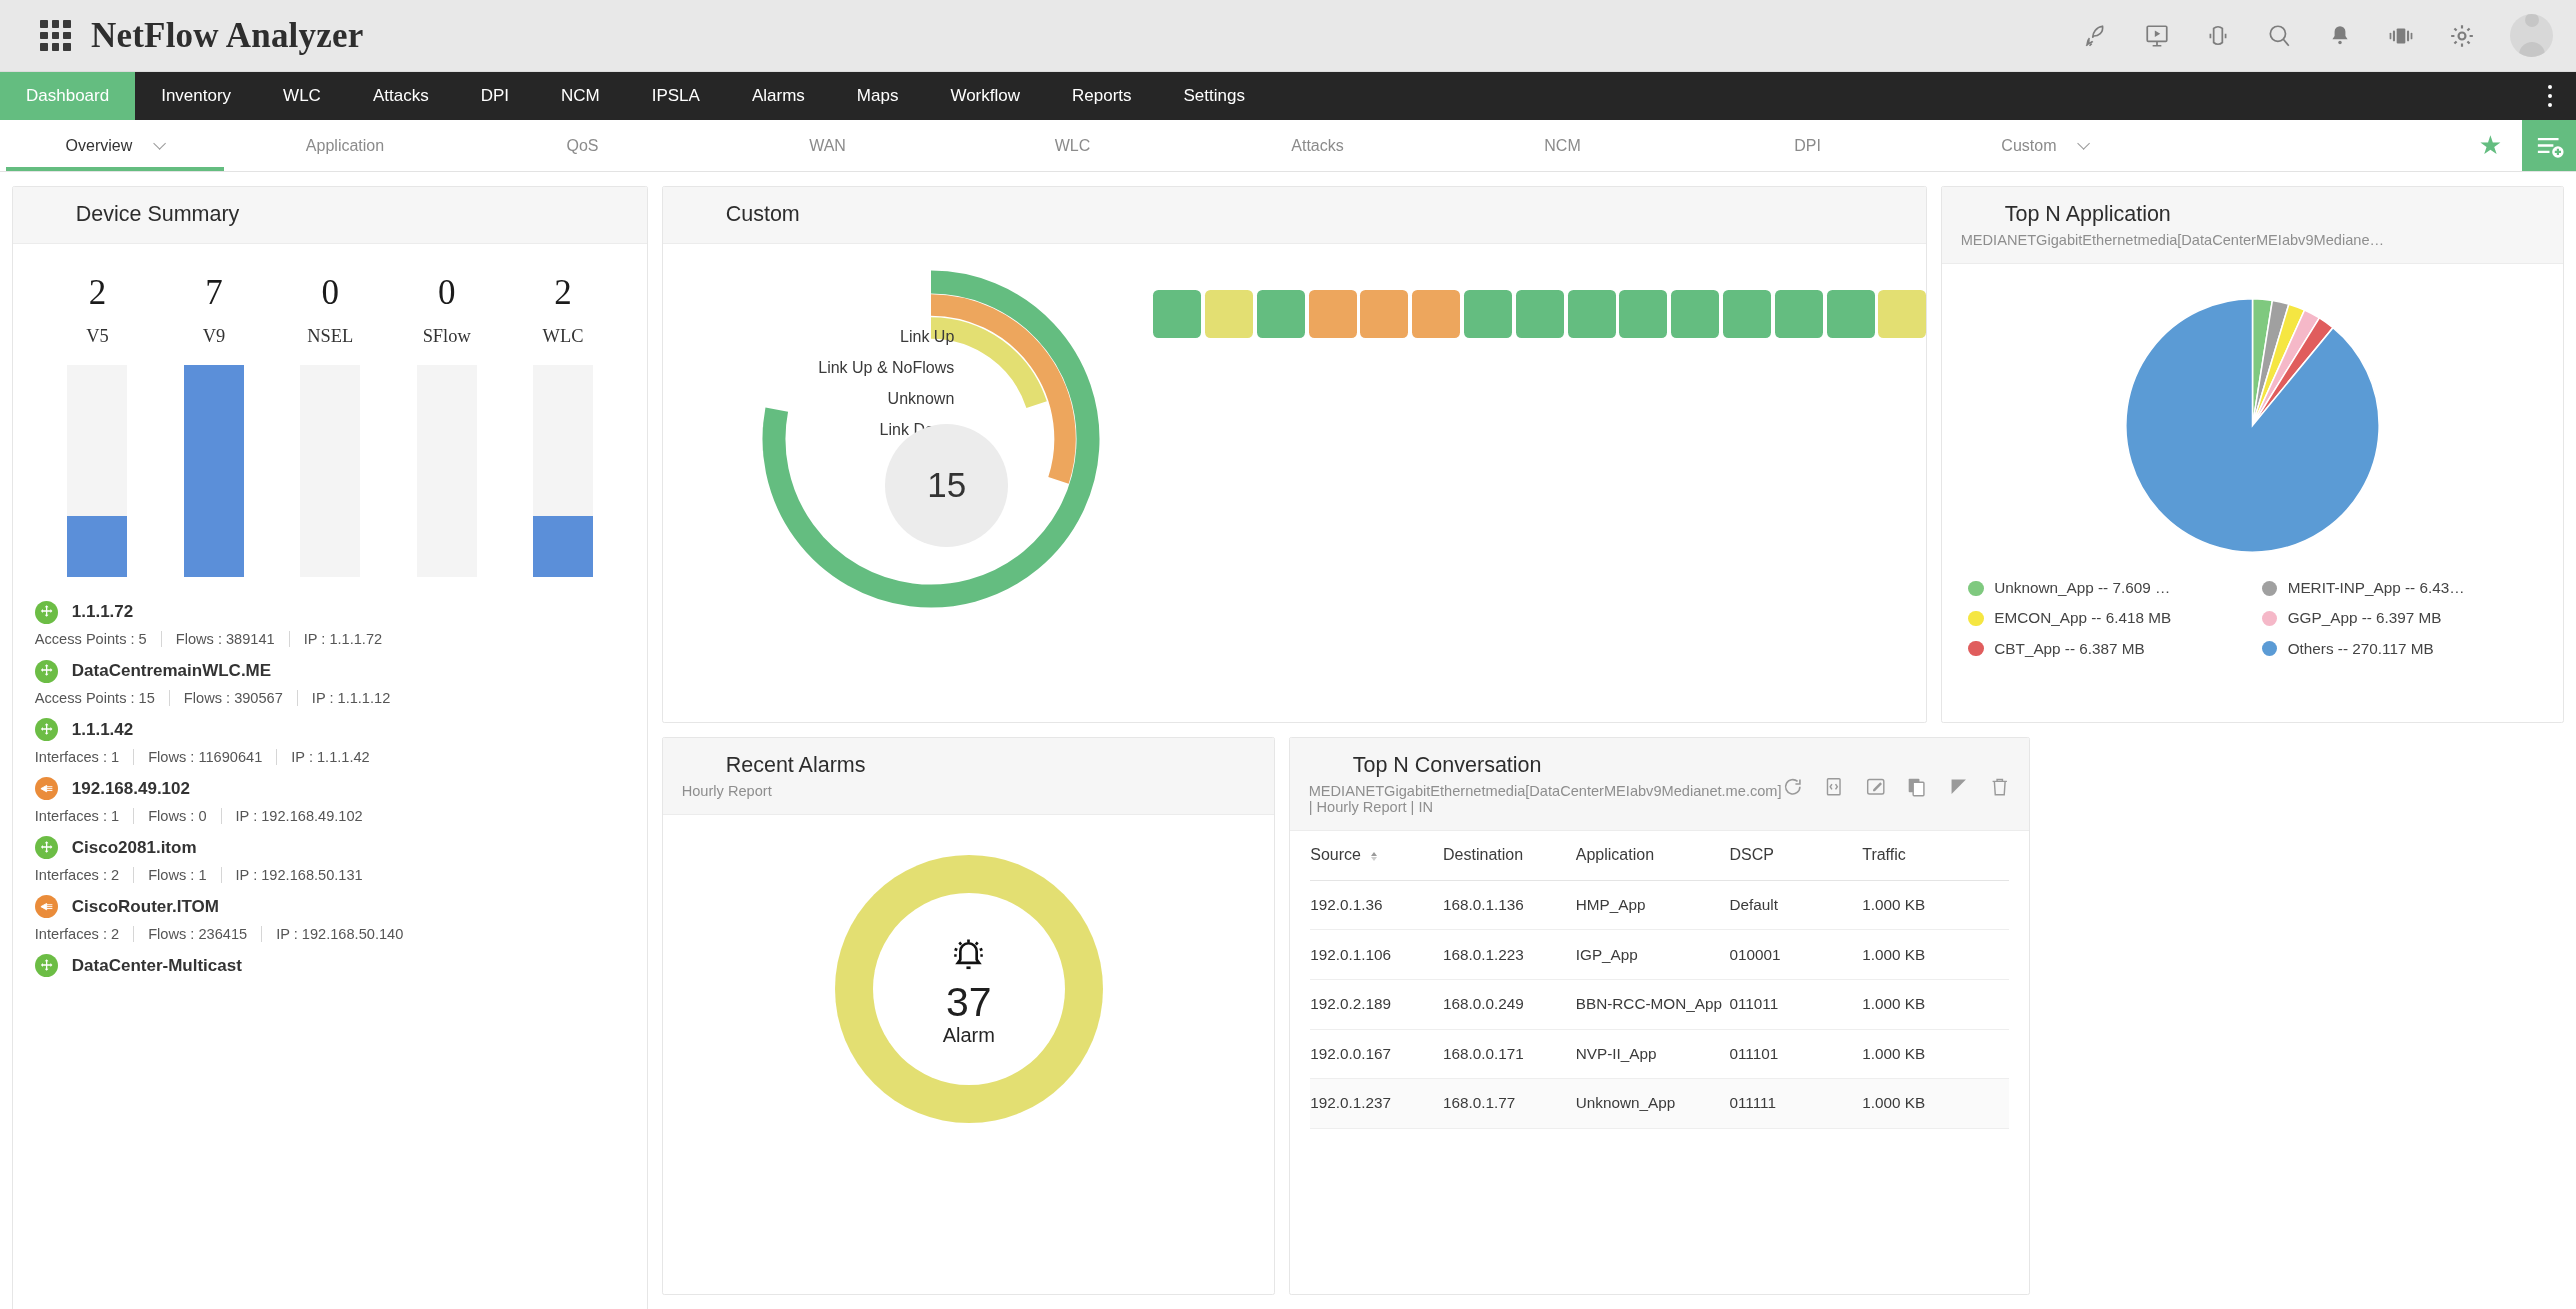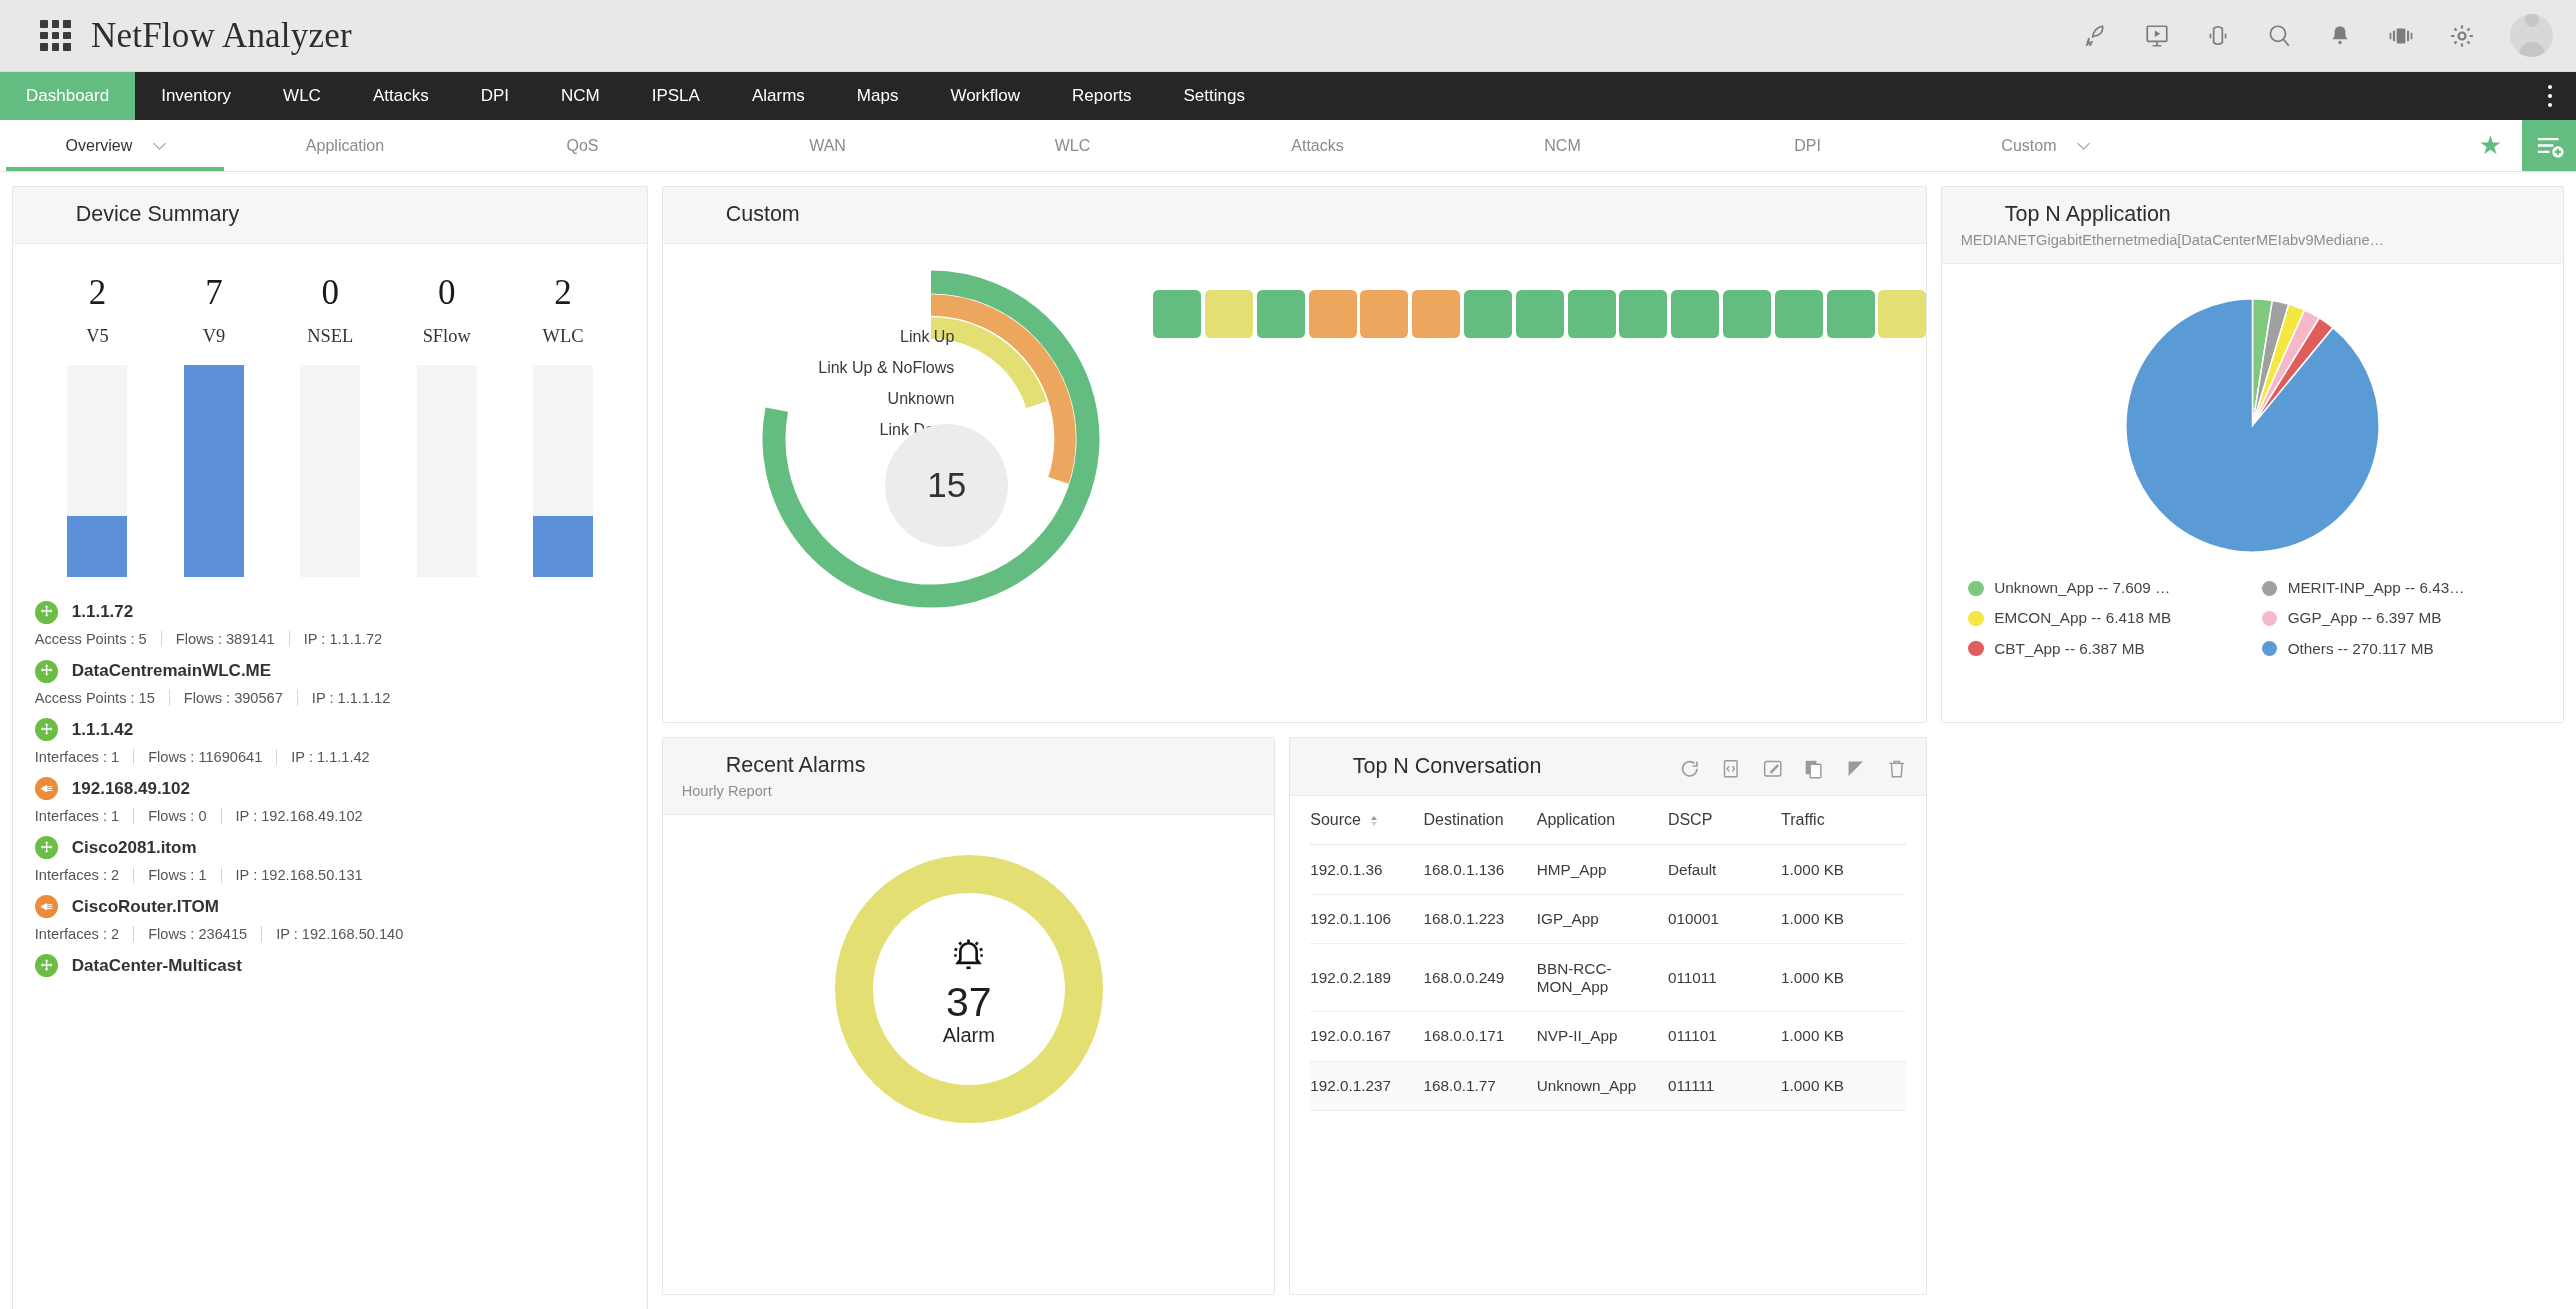--- a/index.html
+++ b/index.html
@@ -15,21 +15,21 @@
     height: 72px; background: #e8e8e8;
     display: flex; align-items: center;
     padding: 0 23px 0 23px;
     border-bottom: 0.8px solid #dcdcdc;
   }
   .grid-icon { width: 31px; height: 31px; display: grid;
     grid-template-columns: repeat(3, 1fr); grid-template-rows: repeat(3, 1fr);
     gap: 3.8px; margin-left: 17px; }
   .grid-icon i { background: #3a3a3a; border-radius: 0.8px; display:block; }
   .app-title { font-family: "Liberation Serif", serif; font-size: 35px; color: #2e2e2e;
-    margin-left: 20px; letter-spacing: 0.2px; font-weight: 400; }
+    margin-left: 20px; letter-spacing: 0.2px; font-weight: 700; }
   .topbar-right { margin-left: auto; display: flex; align-items: center; gap: 26px; }
   .tb-icon { width: 35px; height: 35px; display: flex; align-items: center; justify-content: center;
     color: #7d7d7d; }
   .tb-icon svg { display:block; }
   .avatar-wrap { width: 43px; height: 43px; border-radius: 50%; background: #d8d8d8;
     display:flex; align-items:flex-end; justify-content:center; overflow:hidden; margin-left: 4.6px;}
   .avatar-head { width: 14px; height: 14px; border-radius: 50%; background: #c6c6c6;
      position:relative; top:-15.3px;}
   .avatar-body { width: 26px; height: 15.3px; border-radius: 13px 13px 0 0; background: #c6c6c6;
      position:absolute; bottom:0;}
@@ -479,20 +479,21 @@
               <div class="alarm-lab">Alarm</div>
             </div>
           </div>
         </div>
       </div>
 
       <div class="card conv-card">
         <div class="card-head card-head-flex">
           <div>
             <div class="card-title">Top N Conversation</div>
+            <div class="card-sub">MEDIANETGigabitEthernetmedia[DataCenterMEIabv9Medianet.me.com] | Hourly Report | IN</div>
           </div>
           <div class="card-tools">
             <span class="tool-ico">
               <svg width="21.5" height="21.5" viewBox="0 0 24 24" fill="none" stroke="#9a9a9a" stroke-width="1.8">
                   <path d="M20 12a8 8 0 1 1-2.6-5.9"></path>
                   <path d="M20 4v5h-5"></path>
                 </svg>
               </span>
             <span class="tool-ico">
               <svg width="21.5" height="21.5" viewBox="0 0 24 24" fill="none" stroke="#9a9a9a" stroke-width="1.6">

